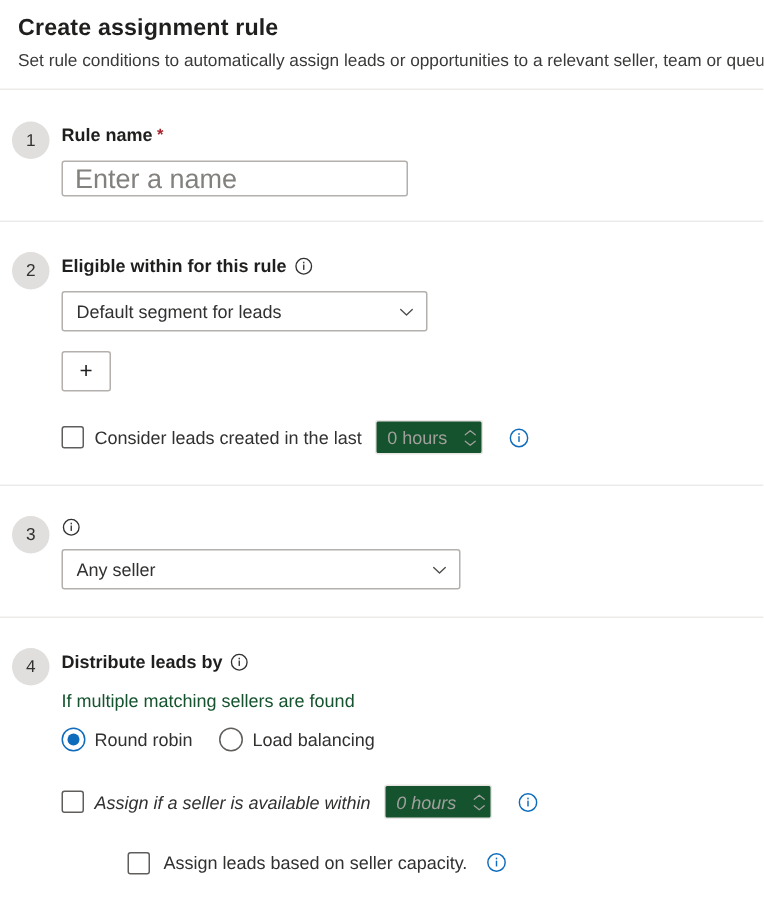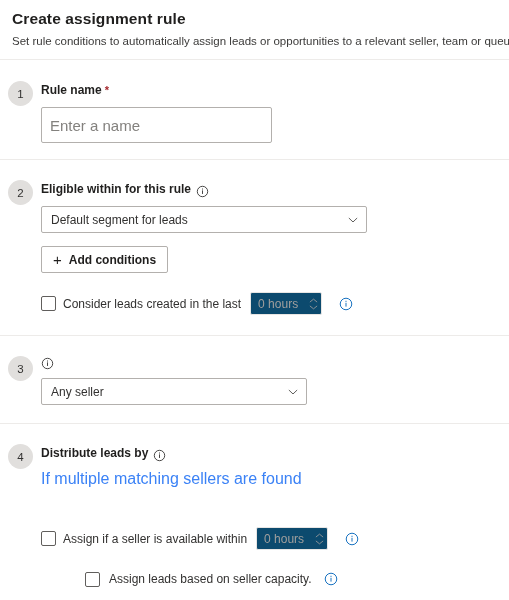--- a/index.html
+++ b/index.html
@@ -69,21 +69,21 @@
   .section-body {
     margin-left: 8px;
     flex: 1;
   }
   .section-heading {
     font-size: 12px;
     font-weight: 700;
     color: #201f1e;
     line-height: 17px;
     display: flex;
-    align-items: flex-end;
+    align-items: center;
     gap: 5px;
     margin: 3px 0 0 0;
   }
   .req-star {
     color: #a4262c;
     font-size: 11px;
     margin-left: -2px;
   }
 
   
@@ -94,26 +94,26 @@
     width: 13px;
     height: 13px;
     flex: 0 0 13px;
   }
   .info-icon svg { display: block; }
   .info-dark { color: #323130; }
   .info-blue { color: #0f6cbd; }
 
   
   .text-input {
-    height: 36px;
+    height: 24px;
     border: 1px solid #b3b0ad;
     background: #ffffff;
     border-radius: 2px;
     font-family: "Liberation Sans", sans-serif;
-    font-size: 15px;
+    font-size: 18px;
     color: #323130;
     padding: 0 8px;
     outline: none;
     display: block;
   }
   .text-input::placeholder { color: #83817e; }
   #rule-name-input { width: 231px; margin-top: 8px; }
 
   .combo {
     height: 27px;
@@ -122,21 +122,21 @@
     background: #ffffff;
     display: flex;
     align-items: center;
     padding: 0 7px 0 9px;
     font-size: 12px;
     color: #323130;
     cursor: pointer;
   }
   .combo-text { flex: 1; white-space: nowrap; overflow: hidden; }
   .chev { color: #4e4d4b; display: flex; align-items: center; }
-  #eligible-combo { width: 326px; margin-top: 8px; }
+  #eligible-combo { width: 244px; margin-top: 8px; }
   #assign-combo { width: 266px; margin-top: 8px; }
 
   .btn-secondary {
     height: 27px;
     border: 1px solid #b3b0ad;
     border-radius: 2px;
     background: #ffffff;
     display: inline-flex;
     align-items: center;
     gap: 7px;
@@ -172,21 +172,21 @@
     border-radius: 2px;
     background: #ffffff;
     cursor: pointer;
   }
   .cb-label { white-space: nowrap; line-height: 16px; }
 
   
   .spinner {
     height: 23px;
     width: 72px;
-    background: #0c4a6e;
+    background: #14532d;
     border: 1px solid #e8e6e4;
     border-radius: 2px;
     display: flex;
     align-items: center;
     padding-left: 7px;
     font-size: 12px;
     color: #a19f9d;
     margin-left: 2px;
   }
   .spinner-val { flex: 1; white-space: nowrap; }
@@ -230,22 +230,22 @@
     justify-content: center;
   }
   .radio-outer.checked { border: 1px solid #0f6cbd; }
   .radio-dot {
     width: 8px;
     height: 8px;
     border-radius: 50%;
     background: #0f6cbd;
   }
   .sub-note {
-    font-size: 16px;
-    color: #3b82f6;
+    font-size: 12px;
+    color: #14532d;
     margin-top: 9px;
     line-height: 16px;
   }
 </style>
 </head>
 <body>
 
 <div class="page-header">
   <div class="page-title">Create assignment rule</div>
   <div class="page-subtitle">
@@ -285,21 +285,20 @@
       <span class="combo-text">Default segment for leads</span>
       <span class="chev">
         <svg width="12" height="12" viewBox="0 0 14 14" fill="none">
           <path d="M2.5 5L7 9.3L11.5 5" stroke="currentColor" stroke-width="1.05" stroke-linecap="round" stroke-linejoin="round"></path>
         </svg>
       </span>
     </div>
 
     <button class="btn-secondary">
       <span class="plus-glyph">+</span>
-      <span>Add conditions</span>
     </button>
 
     <div class="cb-row" style="margin-top:19px;">
       <span class="cbox"></span>
       <span class="cb-label">Consider leads created in the last</span>
       <span class="spinner">
         <span class="spinner-val">0 hours</span>
         <span class="spin-arrows">
           <svg width="9" height="5" viewBox="0 0 10 6" fill="none">
               <path d="M1 4.6L5 1.4L9 4.6" stroke="currentColor" stroke-width="1" stroke-linecap="round" stroke-linejoin="round"></path>
@@ -354,22 +353,34 @@
         <svg width="13" height="13" viewBox="0 0 16 16" fill="none">
           <circle cx="8" cy="8" r="6.4" stroke="currentColor" stroke-width="1.1"></circle>
           <rect x="7.45" y="6.6" width="1.1" height="4.4" fill="currentColor"></rect>
           <rect x="7.45" y="4.3" width="1.1" height="1.3" fill="currentColor"></rect>
         </svg>
       </span>
     </div>
 
     <div class="sub-note">If multiple matching sellers are found</div>
 
-
-    <div class="cb-row" style="margin-top:40px;">
+    <div class="radio-group">
+      <span class="radio-item">
+        <span class="radio-outer checked">
+          <span class="radio-dot"></span>
+        </span>
+        <span>Round robin</span>
+      </span>
+      <span class="radio-item">
+        <span class="radio-outer"></span>
+        <span>Load balancing</span>
+      </span>
+    </div>
+
+    <div class="cb-row" style="margin-top:22px;font-style:italic;">
       <span class="cbox"></span>
       <span class="cb-label">Assign if a seller is available within</span>
       <span class="spinner">
         <span class="spinner-val">0 hours</span>
         <span class="spin-arrows">
           <svg width="9" height="5" viewBox="0 0 10 6" fill="none">
               <path d="M1 4.6L5 1.4L9 4.6" stroke="currentColor" stroke-width="1" stroke-linecap="round" stroke-linejoin="round"></path>
             </svg>
           <svg width="9" height="5" viewBox="0 0 10 6" fill="none">
               <path d="M1 1.4L5 4.6L9 1.4" stroke="currentColor" stroke-width="1" stroke-linecap="round" stroke-linejoin="round"></path>

